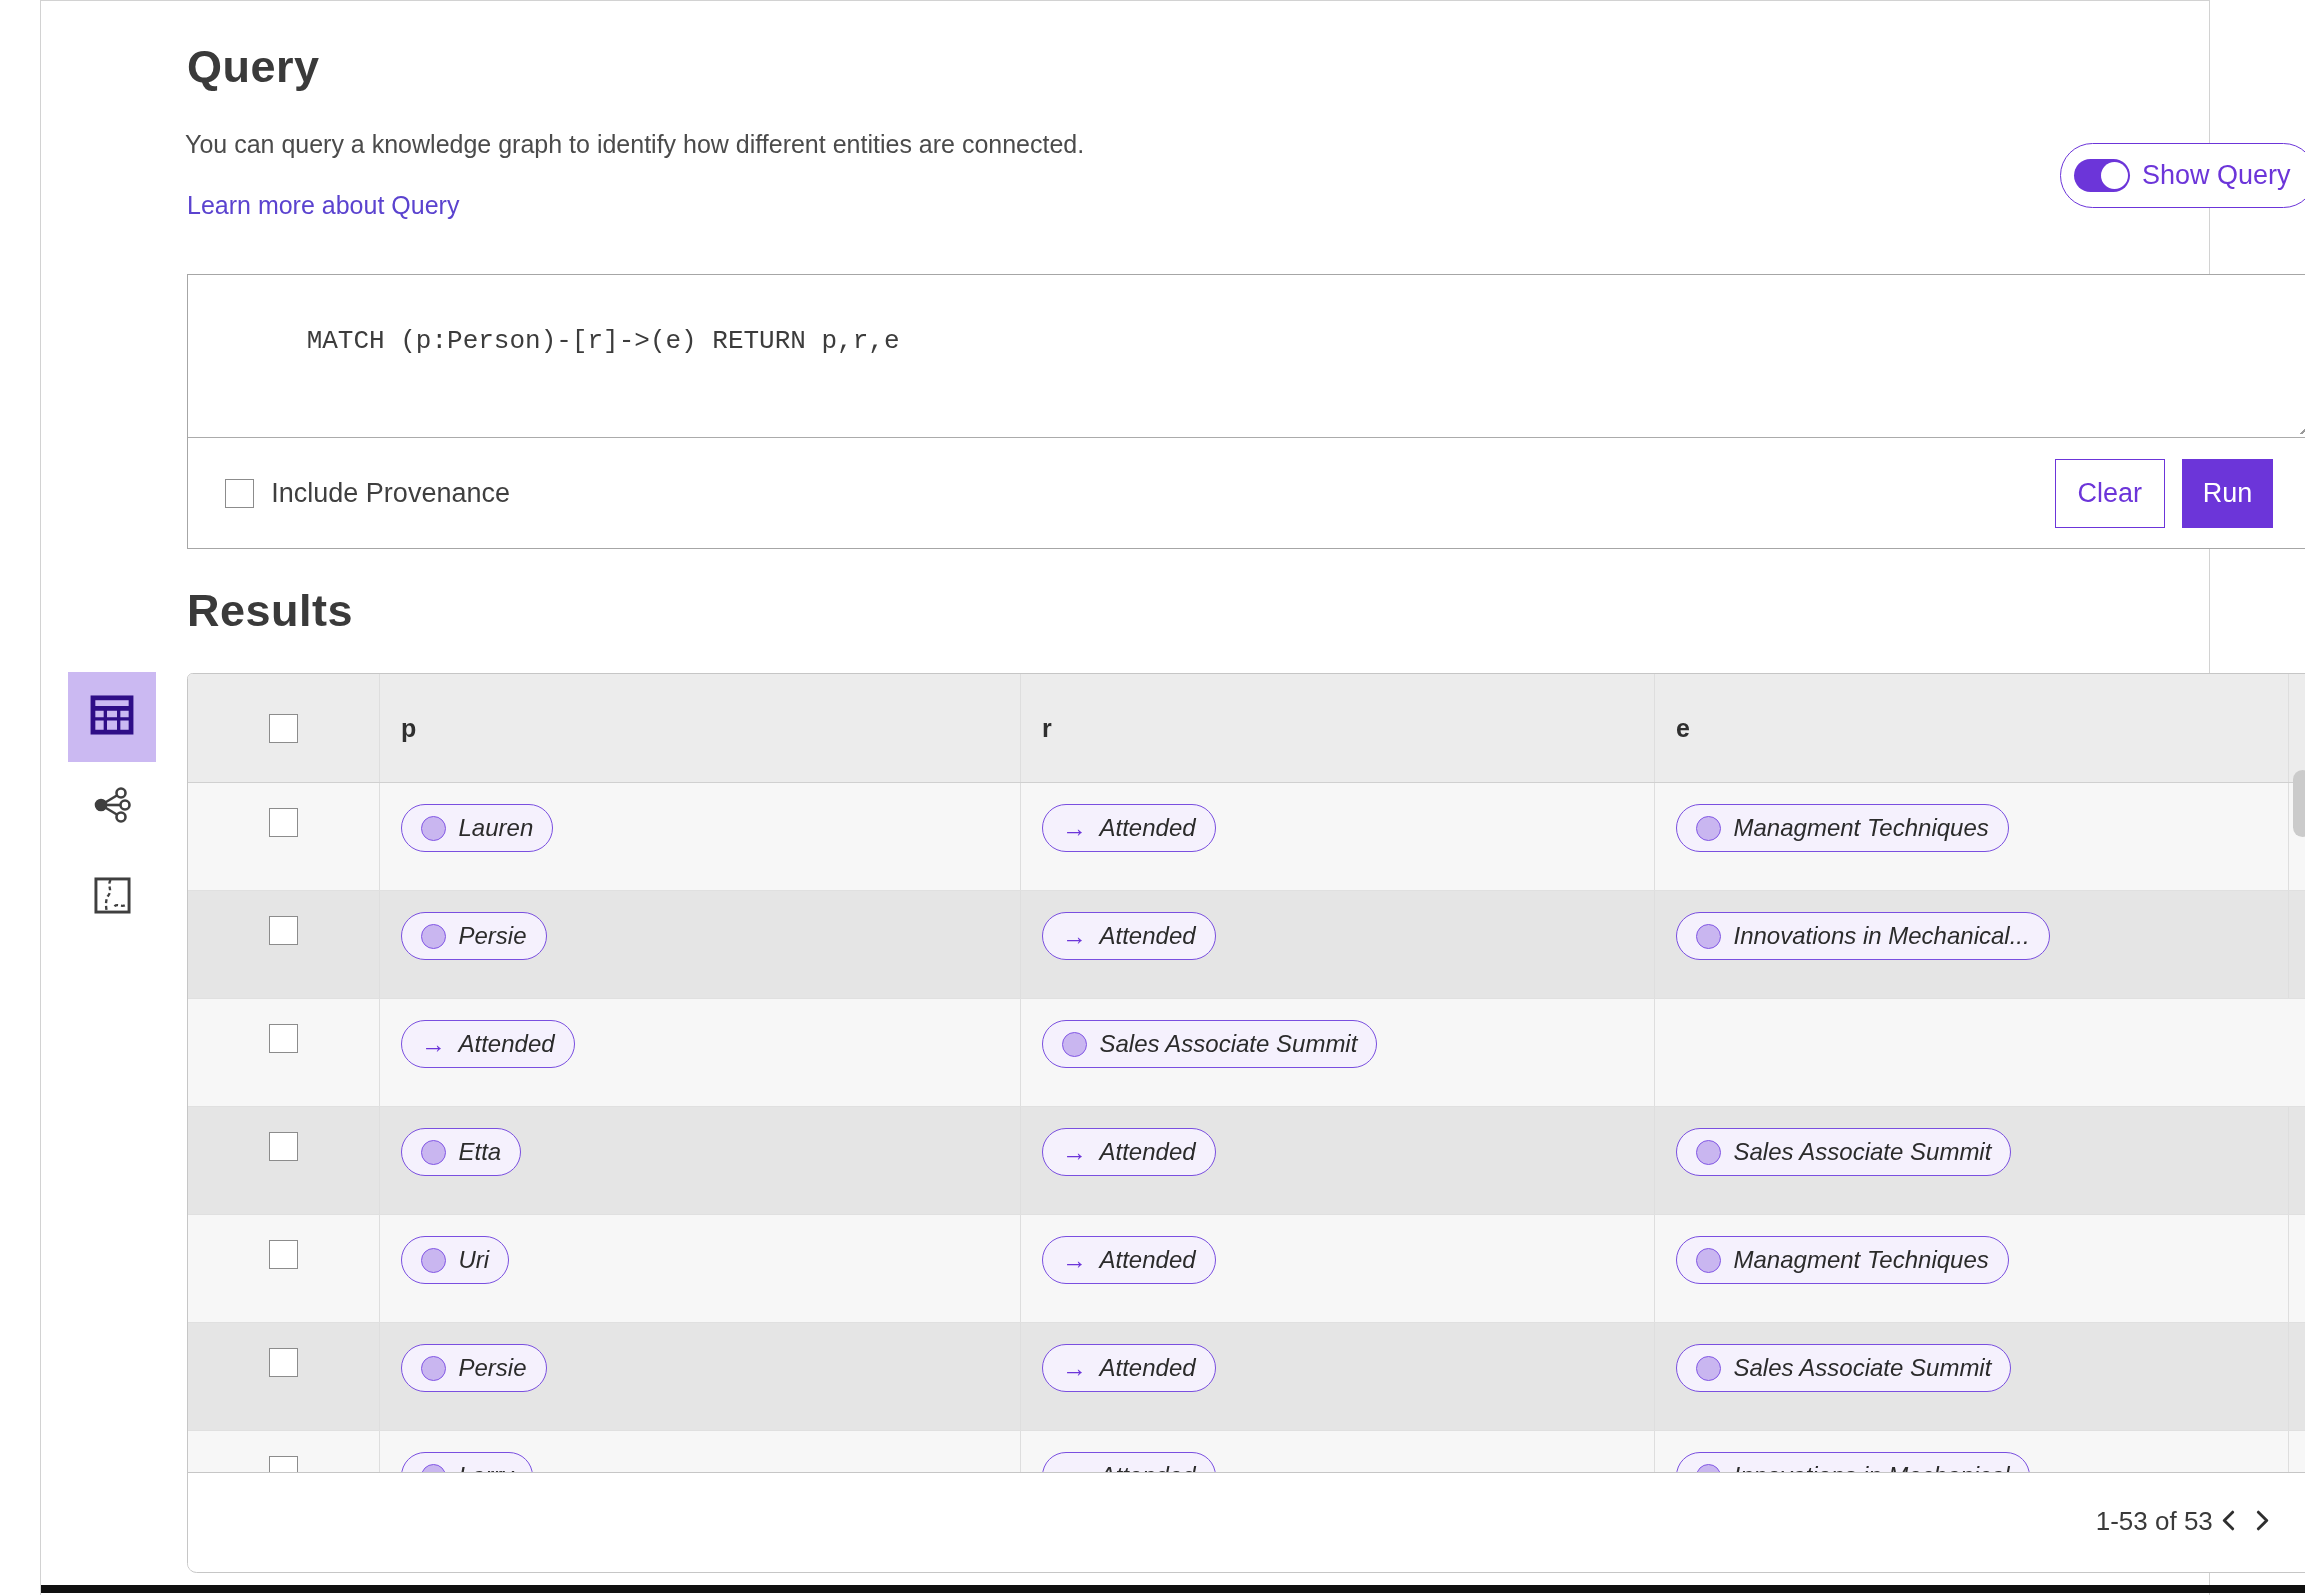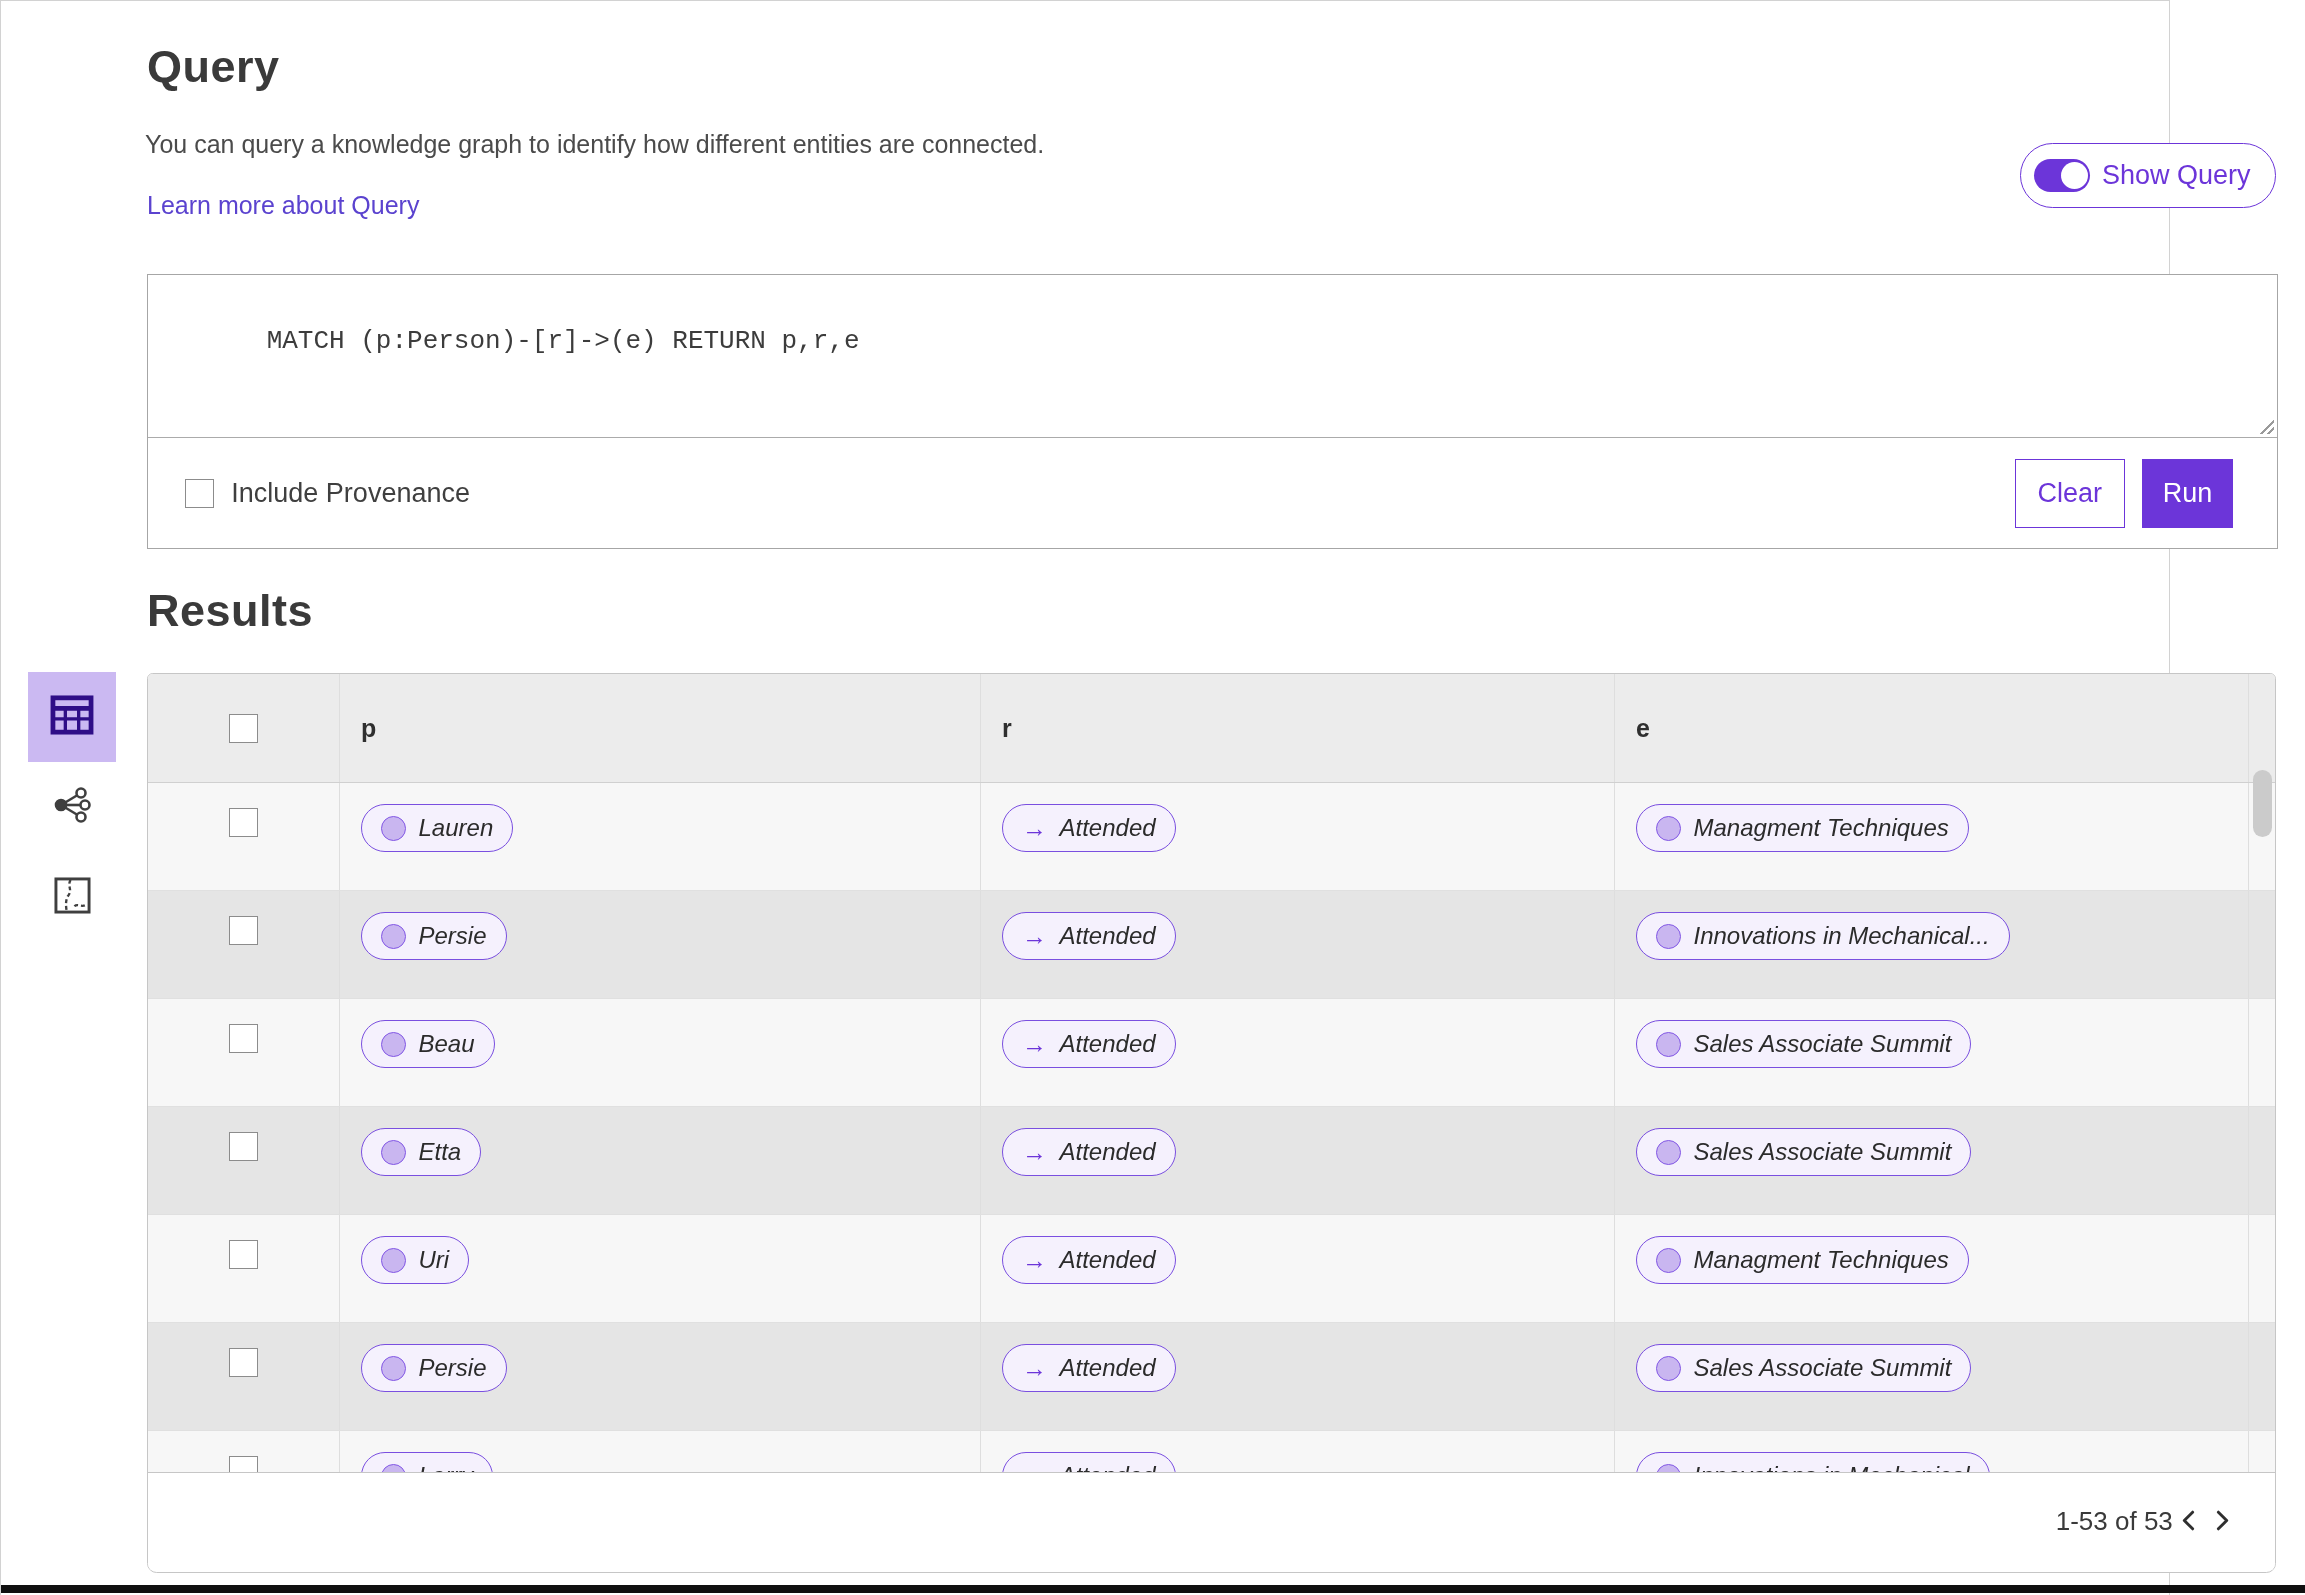--- a/index.html
+++ b/index.html
@@ -9,20 +9,21 @@
     background: #ffffff;
     color: #3b3b3b;
     position: relative;
   }
   .page {
     position: relative;
     width: 2170px; height: 1596px;
     background: #fff;
     border: 1px solid #d2d2d2;
     border-bottom: none;
+    margin-left: 40px;
   }
 
   
   .h-title { position: absolute; left: 146px; font-size: 45px; font-weight: 700; color: #3a3a3a; letter-spacing: 0.5px; }
   #query-title { top: 40px; }
   .desc { position: absolute; left: 144px; top: 129px; font-size: 25px; color: #4b4b4b; }
   .learn-link { position: absolute; left: 146px; top: 190px; font-size: 25px; color: #5b43cf; text-decoration: none; cursor: pointer; }
 
   .show-query {
     position: absolute; left: 2019px; top: 142px; height: 65px;
@@ -245,24 +246,20 @@
               <span class="node"></span>
               <span class="ptxt">Innovations in Mechanical...</span>
             </span></div>
         <div></div>
       </div>
 
       <div class="trow brow alt">
         <div class="c-check">
             <span class="checkbox" role="checkbox" aria-checked="false"></span>
           </div>
-        <div class="c-cell"><span class="pill">
-              <span class="node"></span>
-              <span class="ptxt">Beau</span>
-            </span></div>
         <div class="c-cell"><span class="pill">
               <span class="arrow">→</span>
               <span class="ptxt">Attended</span>
             </span></div>
         <div class="c-cell"><span class="pill">
               <span class="node"></span>
               <span class="ptxt">Sales Associate Summit</span>
             </span></div>
         <div></div>
       </div>

